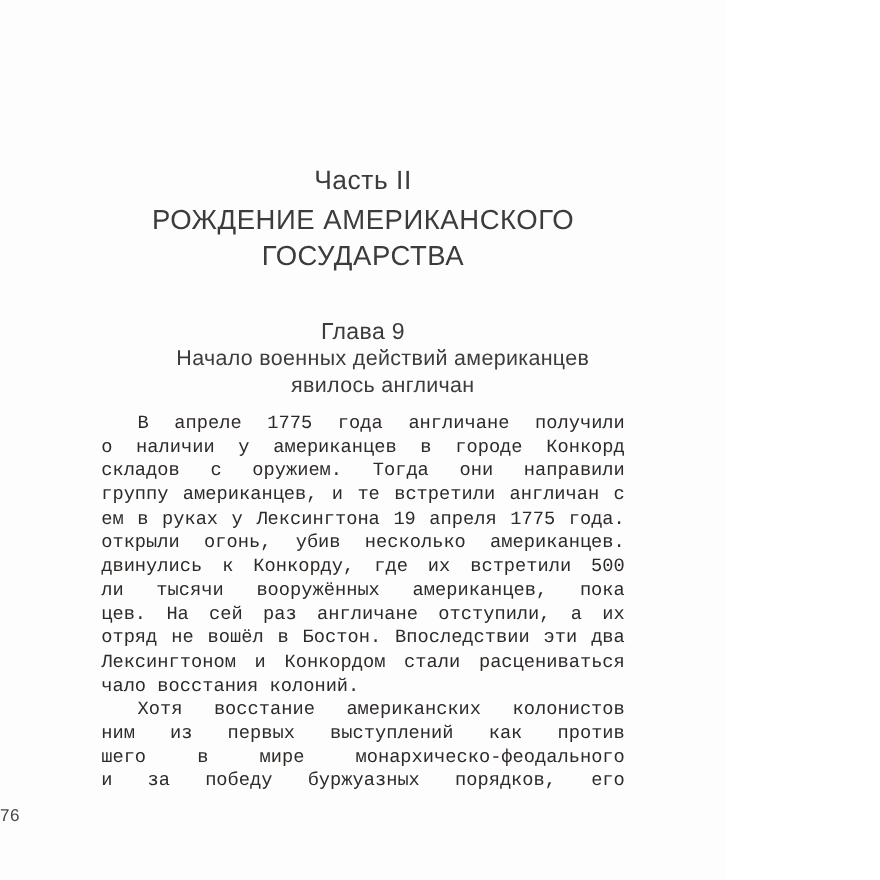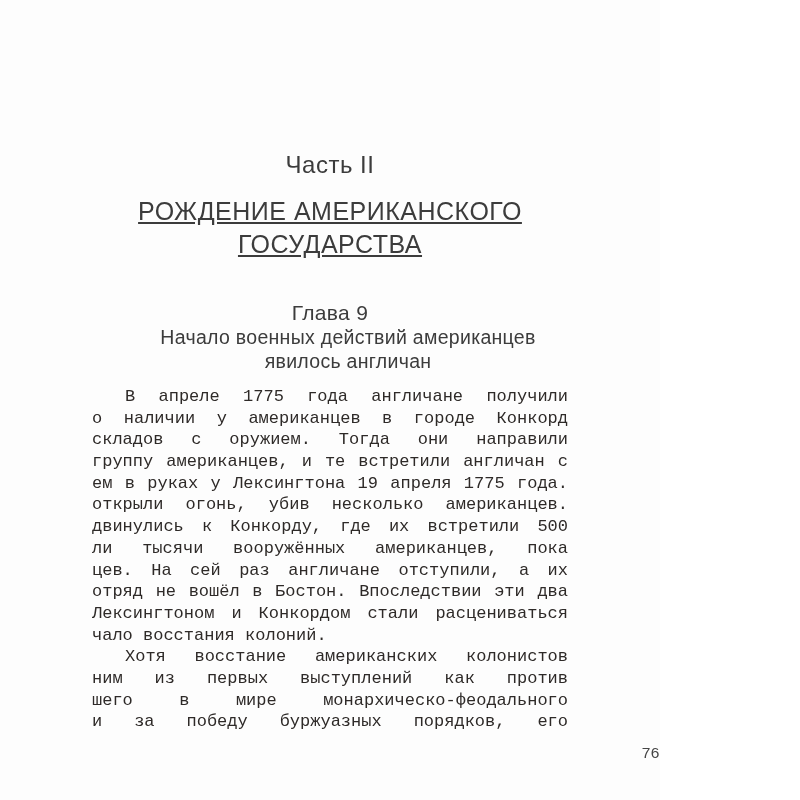--- a/index.html
+++ b/index.html
@@ -27,22 +27,21 @@
     font-weight: 400;
     letter-spacing: 0.5px;
   }
   .part-title-line {
     font-size: 25px;
     line-height: 33px;
     font-weight: 400;
     letter-spacing: 0.5px;
   }
   .part-title {
-    margin-top: 15px;
-    text-decoration: underline;
+    margin-top: 4px;
   }
   .chapter {
     margin-top: 40px;
   }
   .chapter-label {
     font-size: 21px;
     line-height: 24px;
     font-weight: 400;
     letter-spacing: 0.3px;
   }
@@ -69,21 +68,21 @@
     text-justify: inter-word;
     white-space: normal;
     overflow: hidden;
     height: 21.7px;
   }
   .line.indent { text-indent: 33px; }
   .line.flush { text-align-last: left; }
   
   .page-number {
     margin-top: 11px;
-    text-align: right;
+    text-align: left;
     font-family: "Liberation Sans", sans-serif;
     font-size: 15.5px;
     color: var(--pagenum-text, #454545);
     letter-spacing: 0.5px;
   }
 </style>
 </head>
 <body>
 
 <div class="page" style="--page-bg: #fdfdfd; --heading-text: #3c3c3c; --body-text: #2e2a28; --pagenum-text: #454545;">

